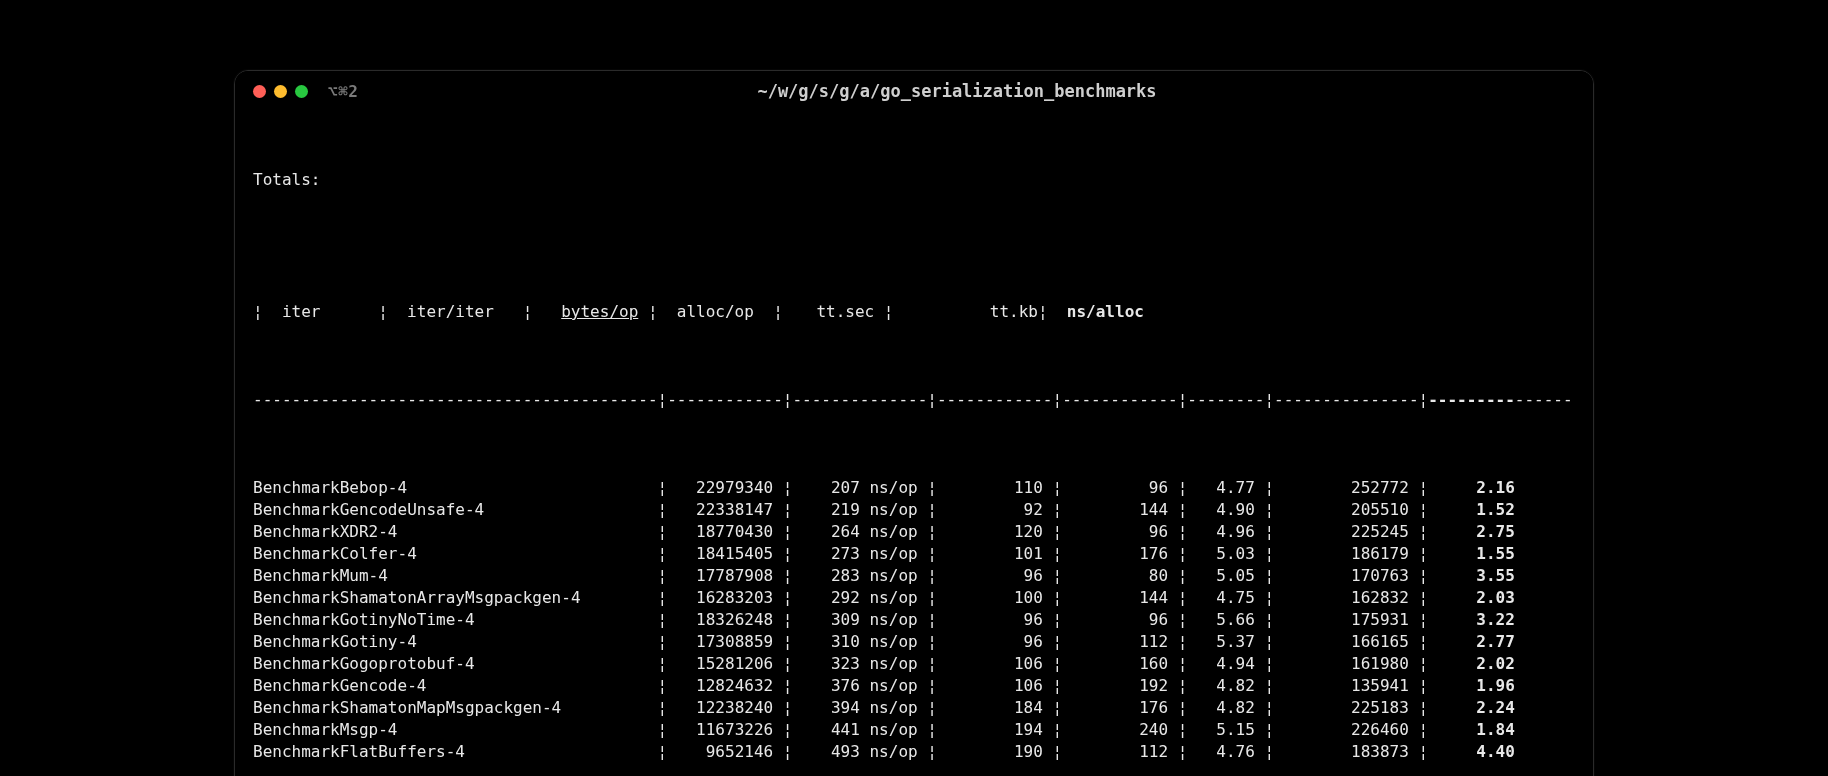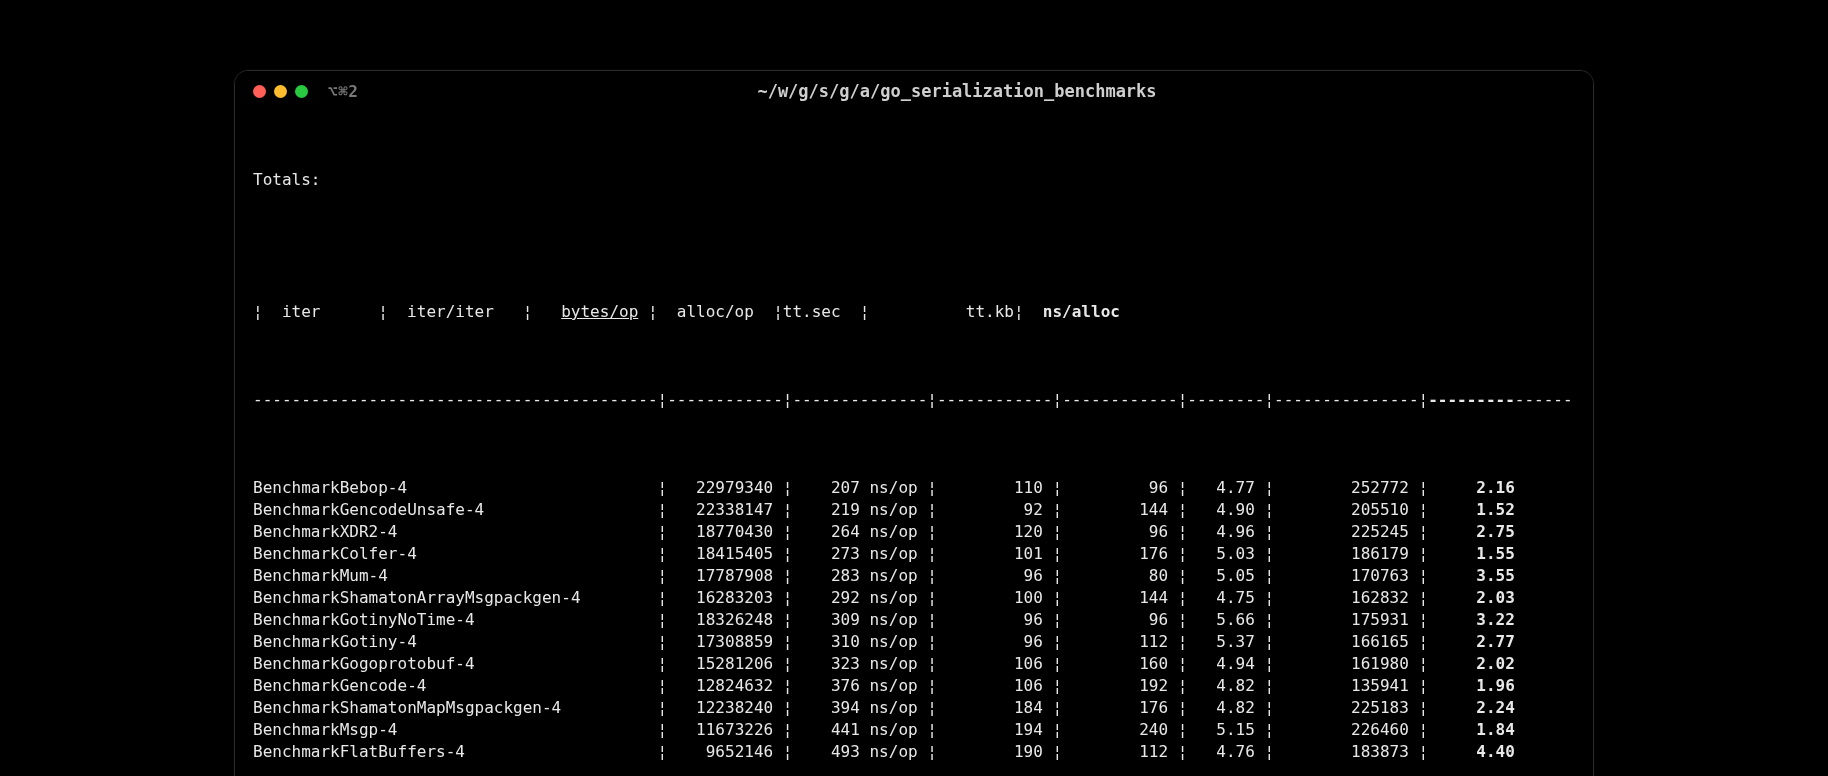--- a/index.html
+++ b/index.html
@@ -75,21 +75,21 @@
     .c-bytes  { width: 12ch; text-align: right; }
     .c-allocs { width: 12ch; text-align: right; }
     .c-ttsec  { width:  8ch; text-align: right; }
     .c-ttkb   { width: 15ch; text-align: right; }
     .c-nsa    { width:  9ch; text-align: right; font-weight: bold; }
     .h-name   { text-align: left; }
     .h-iter   { text-align: left; padding-left: 2ch; }
     .h-time   { text-align: left; padding-left: 2ch; }
     .h-bytes  { text-align: center; padding-left: 2ch; text-decoration: underline; }
     .h-allocs { text-align: left; padding-left: 2ch; }
-    .h-ttsec  { text-align: left; }
+    .h-ttsec  { text-align: center; margin-left: 24px; }
     .h-ttkb   { text-align: right; padding-left: 2ch; }
     .h-nsa    { text-align: left; padding-left: 2ch; }
     .divider .cell { overflow: hidden; }
     .rows { }
     .col-sep { width: 1ch; text-align: center; }
   </style>
 </head>
 <body>
 
 <div class="window">

